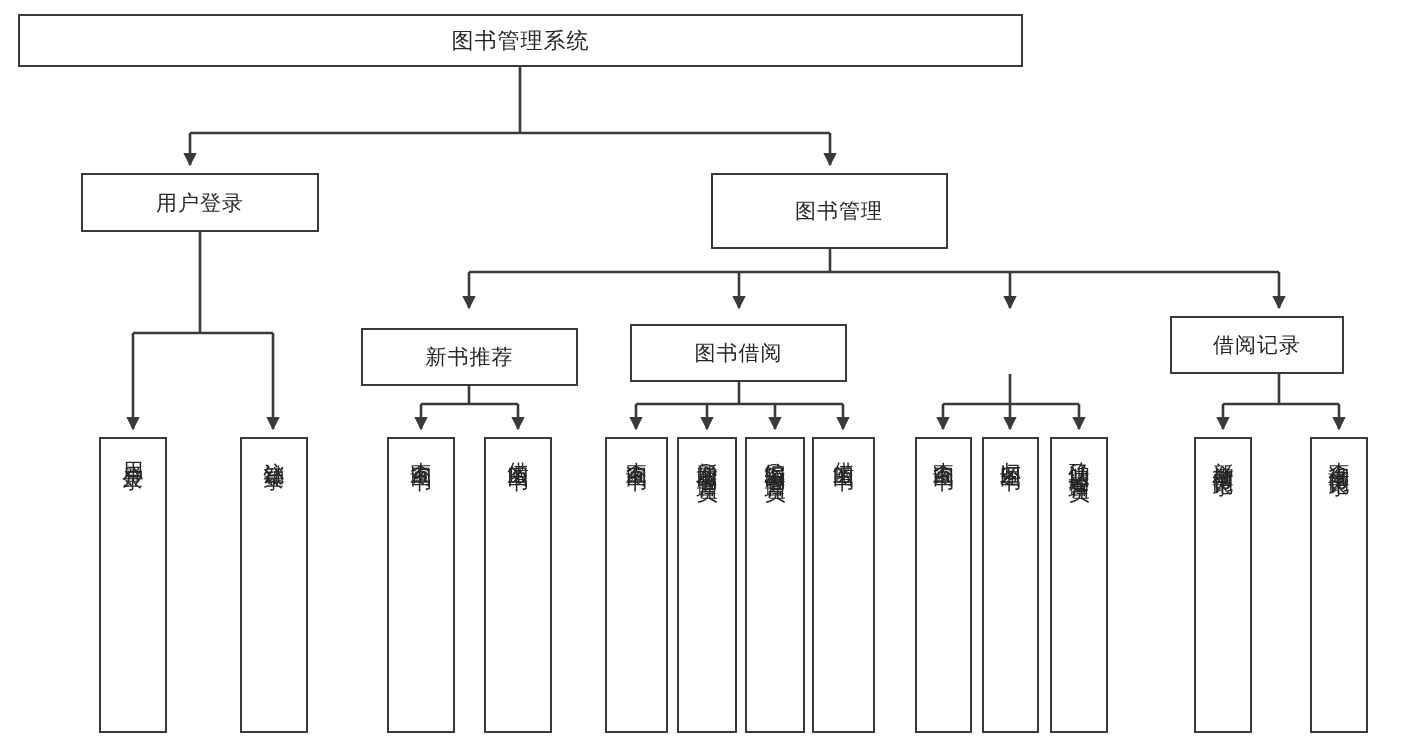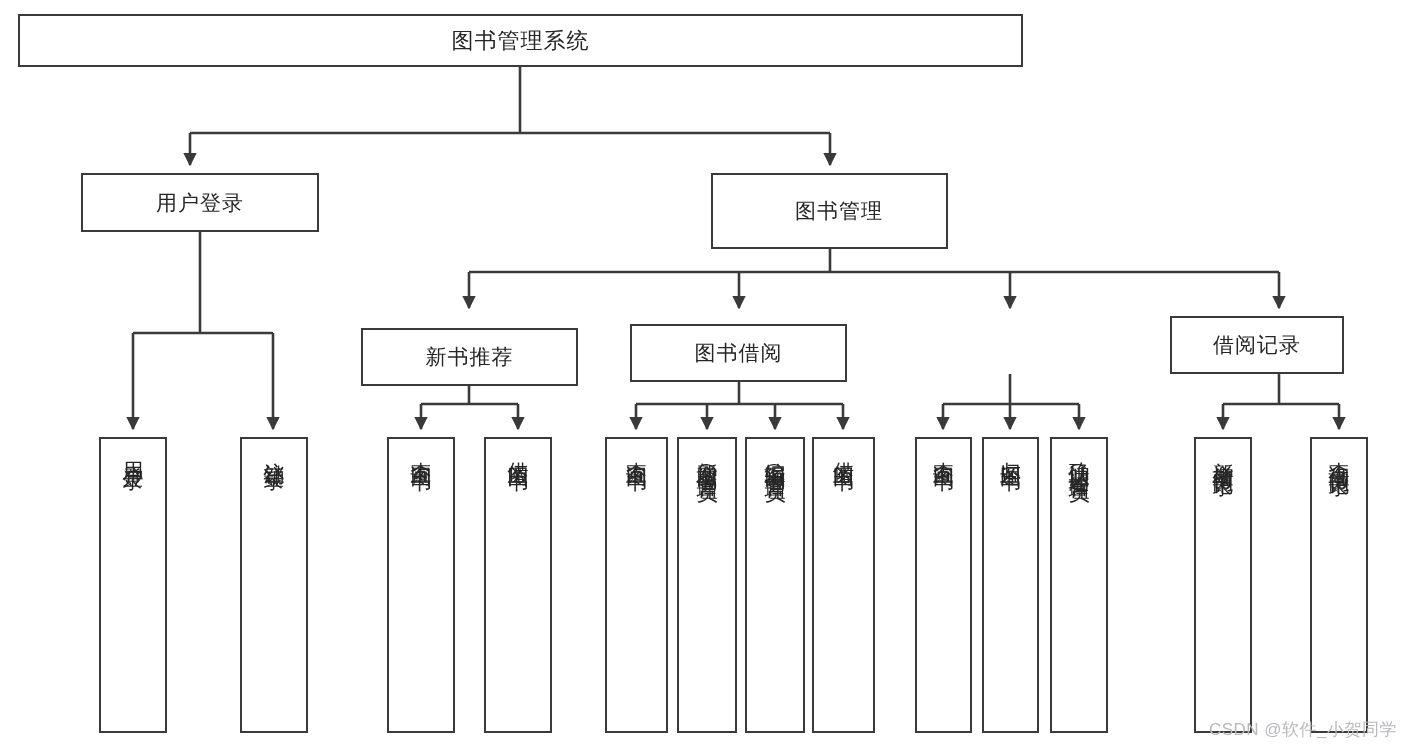--- a/index.html
+++ b/index.html
@@ -184,15 +184,14 @@
     <span class="v-label">确认归还（管理员）</span>
   </div>
 
   <div class="node v-node" style="left:1194px; top:437px; width:58px; height:296px;">
     <span class="v-label">新增借阅记录</span>
   </div>
   <div class="node v-node" style="left:1310px; top:437px; width:58px; height:296px;">
     <span class="v-label">查询借阅记录</span>
   </div>
 
-  <div id="watermark">CSDN @软件_小贺同学</div>
 
 </div>
 
 </body></html>

